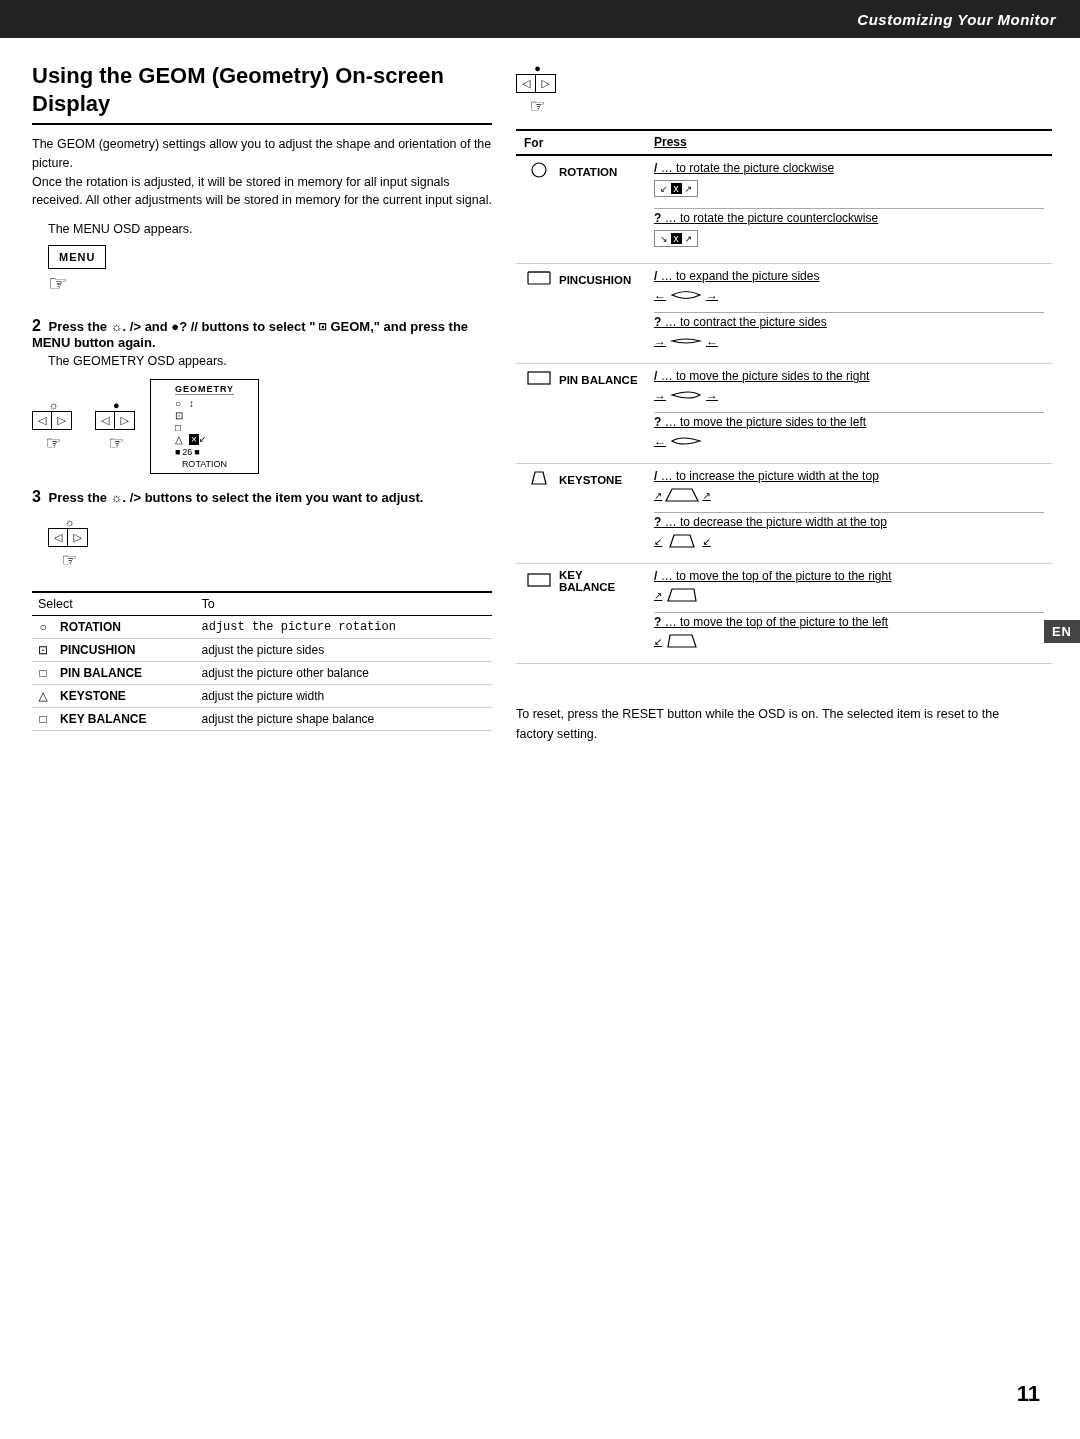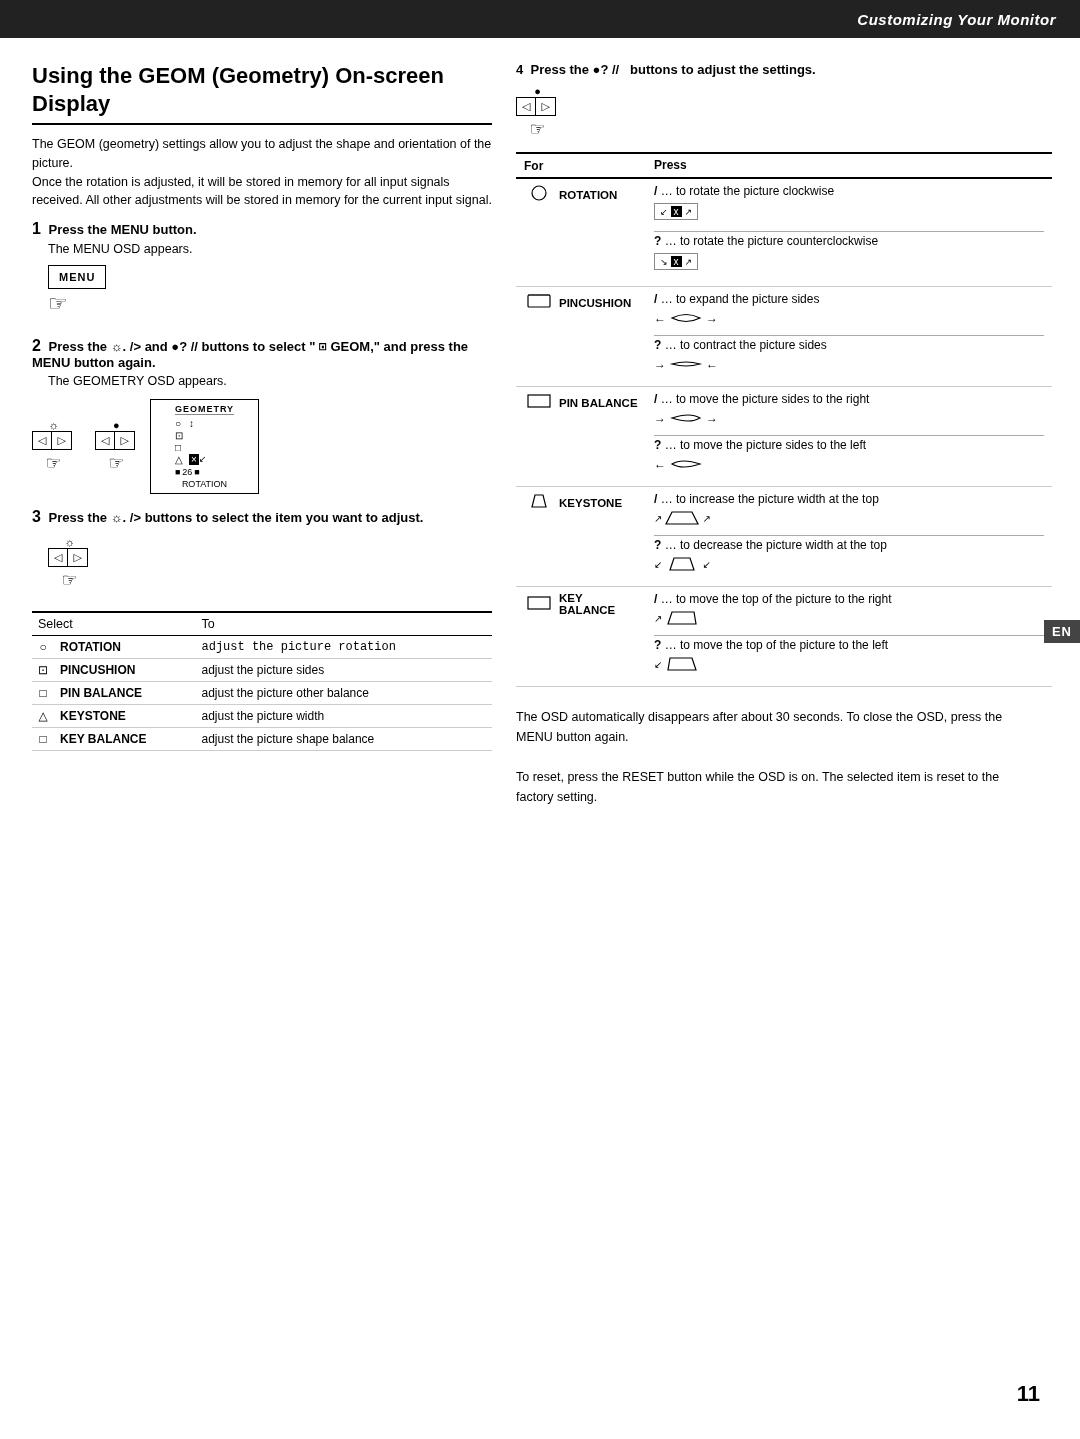--- a/index.html
+++ b/index.html
@@ -229,20 +229,21 @@
     .for-press-table tr {
       border-bottom: 1px solid #ccc;
     }
     .for-press-table .for-cell {
       width: 130px;
       vertical-align: top;
       padding-top: 5px;
     }
     .for-press-table .press-cell {
       vertical-align: top;
+      text-decoration: underline;
     }
 
     .press-row {
       margin-bottom: 8px;
     }
     .press-sub {
       font-size: 12px;
       margin-bottom: 2px;
     }
 
@@ -319,24 +320,20 @@
   <div class="left-col">
 
     <div class="page-title">Using the GEOM (Geometry) On-screen Display</div>
 
     <div class="intro-text">
       <span>The GEOM (geometry) settings allow you to adjust the shape and orientation of the picture.</span><br>
       <span>Once the rotation is adjusted, it will be stored in memory for all input signals received. All other adjustments will be stored in memory for the current input signal.</span>
     </div>
 
     <div class="step">
-      <div class="step-header">
-        <span class="step-number">1</span>
-        <strong>Press the MENU button.</strong>
-      </div>
       <div class="step-body">The MENU OSD appears.</div>
       <div class="btn-illus">
         <div class="menu-btn">MENU</div>
         <span class="hand-icon">☞</span>
       </div>
     </div>
 
     <div class="step">
       <div class="step-header">
         <span class="step-number">2</span>
@@ -446,23 +443,20 @@
     <td style="font-size:12px;">adjust the picture shape balance</td>
   </tr>
         </tbody>
     </table>
 
   </div>
 
   <div class="right-col">
 
     <div class="right-col-step4">
-      <div class="step4-header">
-        <strong><span>4</span>&nbsp;&nbsp;Press the ●? //&nbsp;&nbsp; buttons to adjust the settings.</strong>
-      </div>
 
       <div class="step4-illus">
         <div style="display:flex;flex-direction:column;align-items:center;">
           <span style="font-size:11px;">●</span>
           <div class="arrow-btns">
             <span class="arrow-btn">◁</span>
             <span class="arrow-btn">▷</span>
           </div>
           <span class="hand-icon" style="font-size:18px;">☞</span>
         </div>
@@ -636,21 +630,20 @@
                   </svg>
         <span style="font-size:10px;"></span>
       </div>
     </div>
             </td>
   </tr>
         </tbody>
     </table>
 
     <div class="bottom-text" style="padding-left:0;padding-top:20px;">
-      <p>The OSD automatically disappears after about 30 seconds. To close the OSD, press the MENU button again.</p>
       <br>
       <p>To reset,  press the RESET button while the OSD is on. The selected item is reset to the factory setting.</p>
     </div>
 
   </div>
 
 </div>
 
 <div class="page-number">11</div>
 

